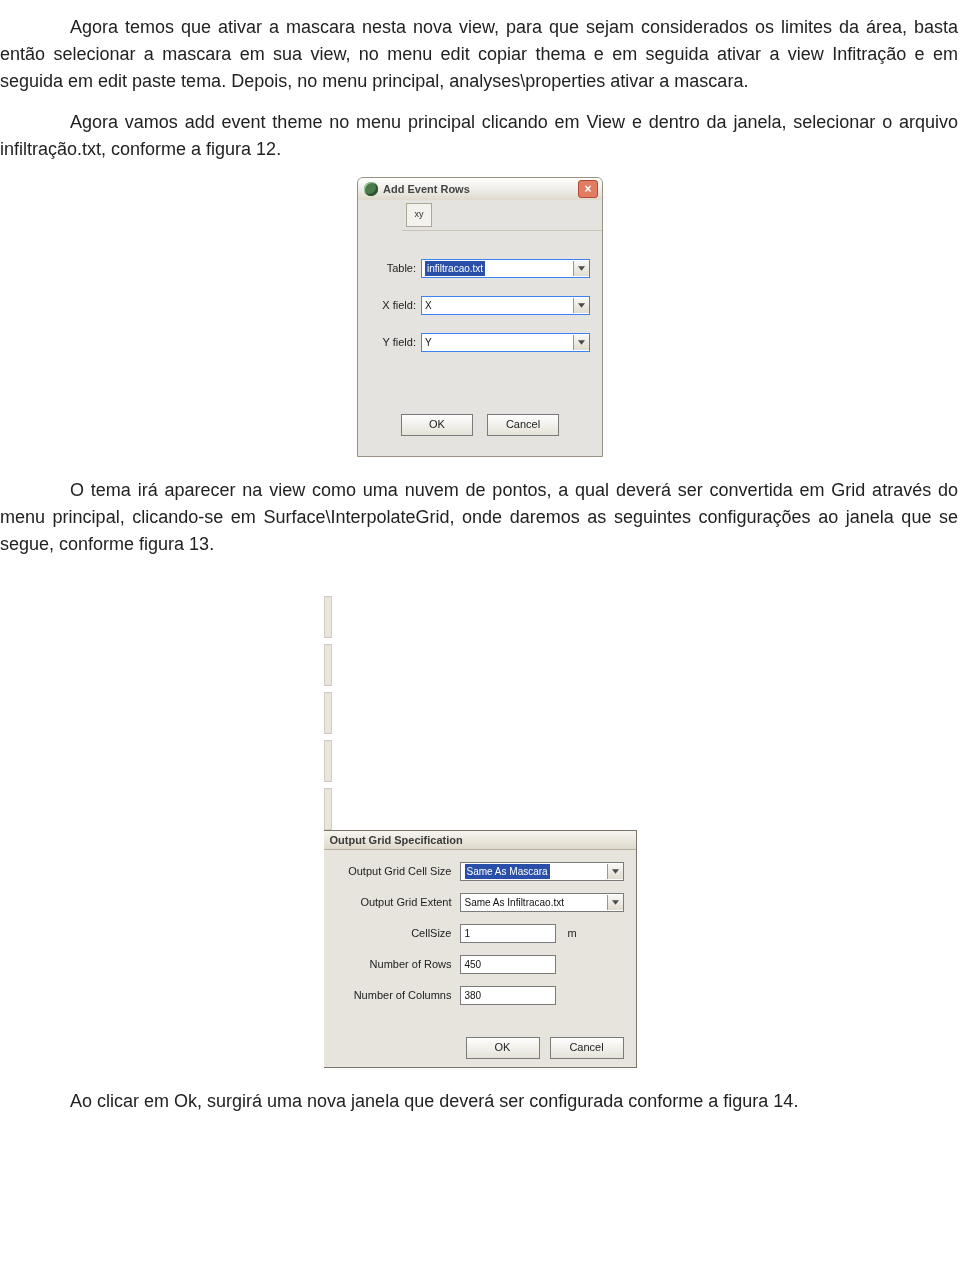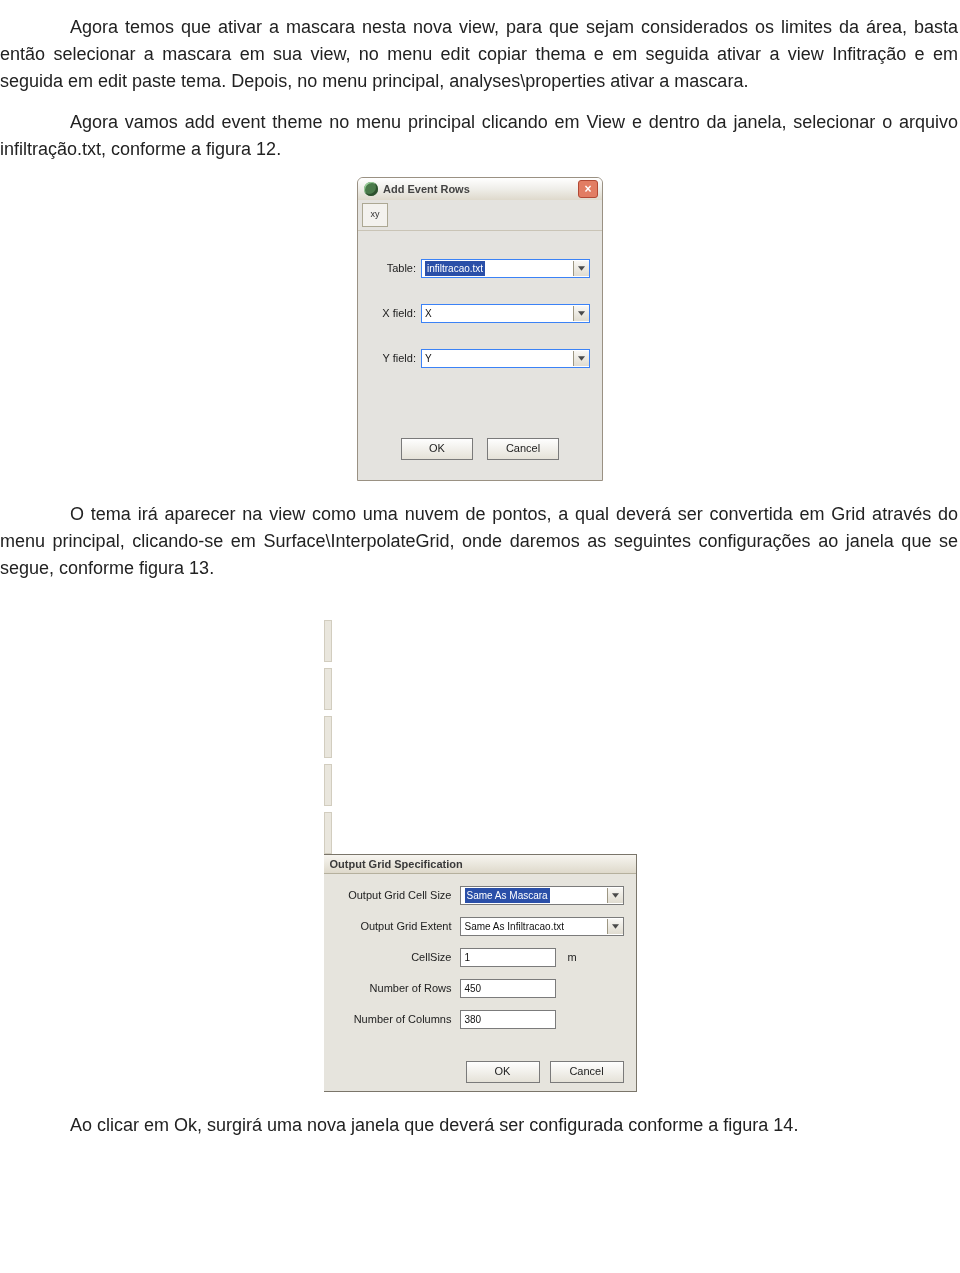--- a/index.html
+++ b/index.html
@@ -71,39 +71,40 @@
     align-items: center;
     justify-content: center;
     color: #fff;
     font-size: 12px;
     font-weight: bold;
     line-height: 1;
   }
   .toolbar1 {
     padding: 3px 4px;
     border-bottom: 1px solid #c9c4b6;
+    margin-left: 44px;
   }
   .toolbar1-btn {
     width: 24px;
     height: 22px;
     background: #f3f2ee;
     border: 1px solid #aca893;
     display: inline-flex;
     align-items: center;
     justify-content: center;
     font-size: 9px;
     color: #333;
   }
   .form1 {
     padding: 28px 12px 10px 12px;
   }
   .row1 {
     display: flex;
     align-items: center;
-    margin-bottom: 26px;
+    margin-bottom: 18px;
   }
   .lbl1 {
     width: 46px;
     text-align: right;
     padding-right: 5px;
     color: #222;
   }
   .combo1 {
     flex: 1;
     height: 17px;

